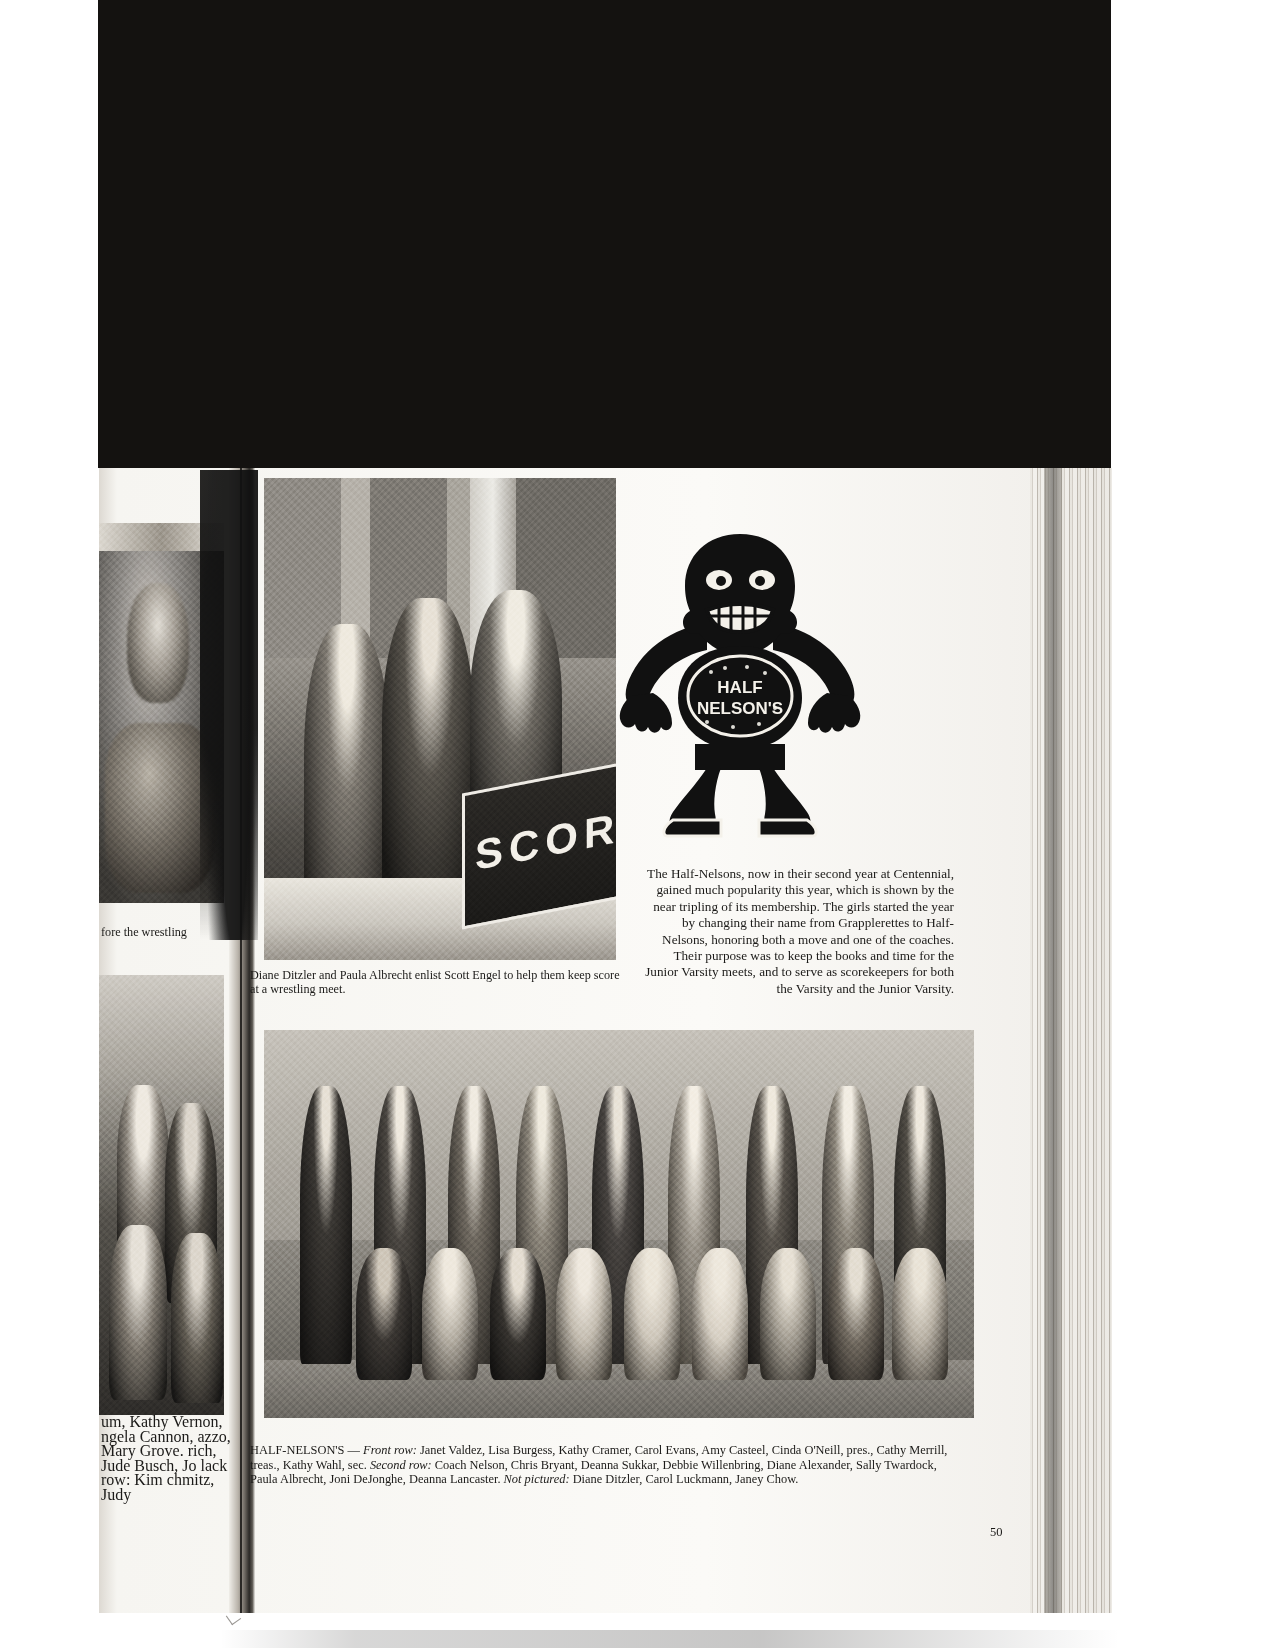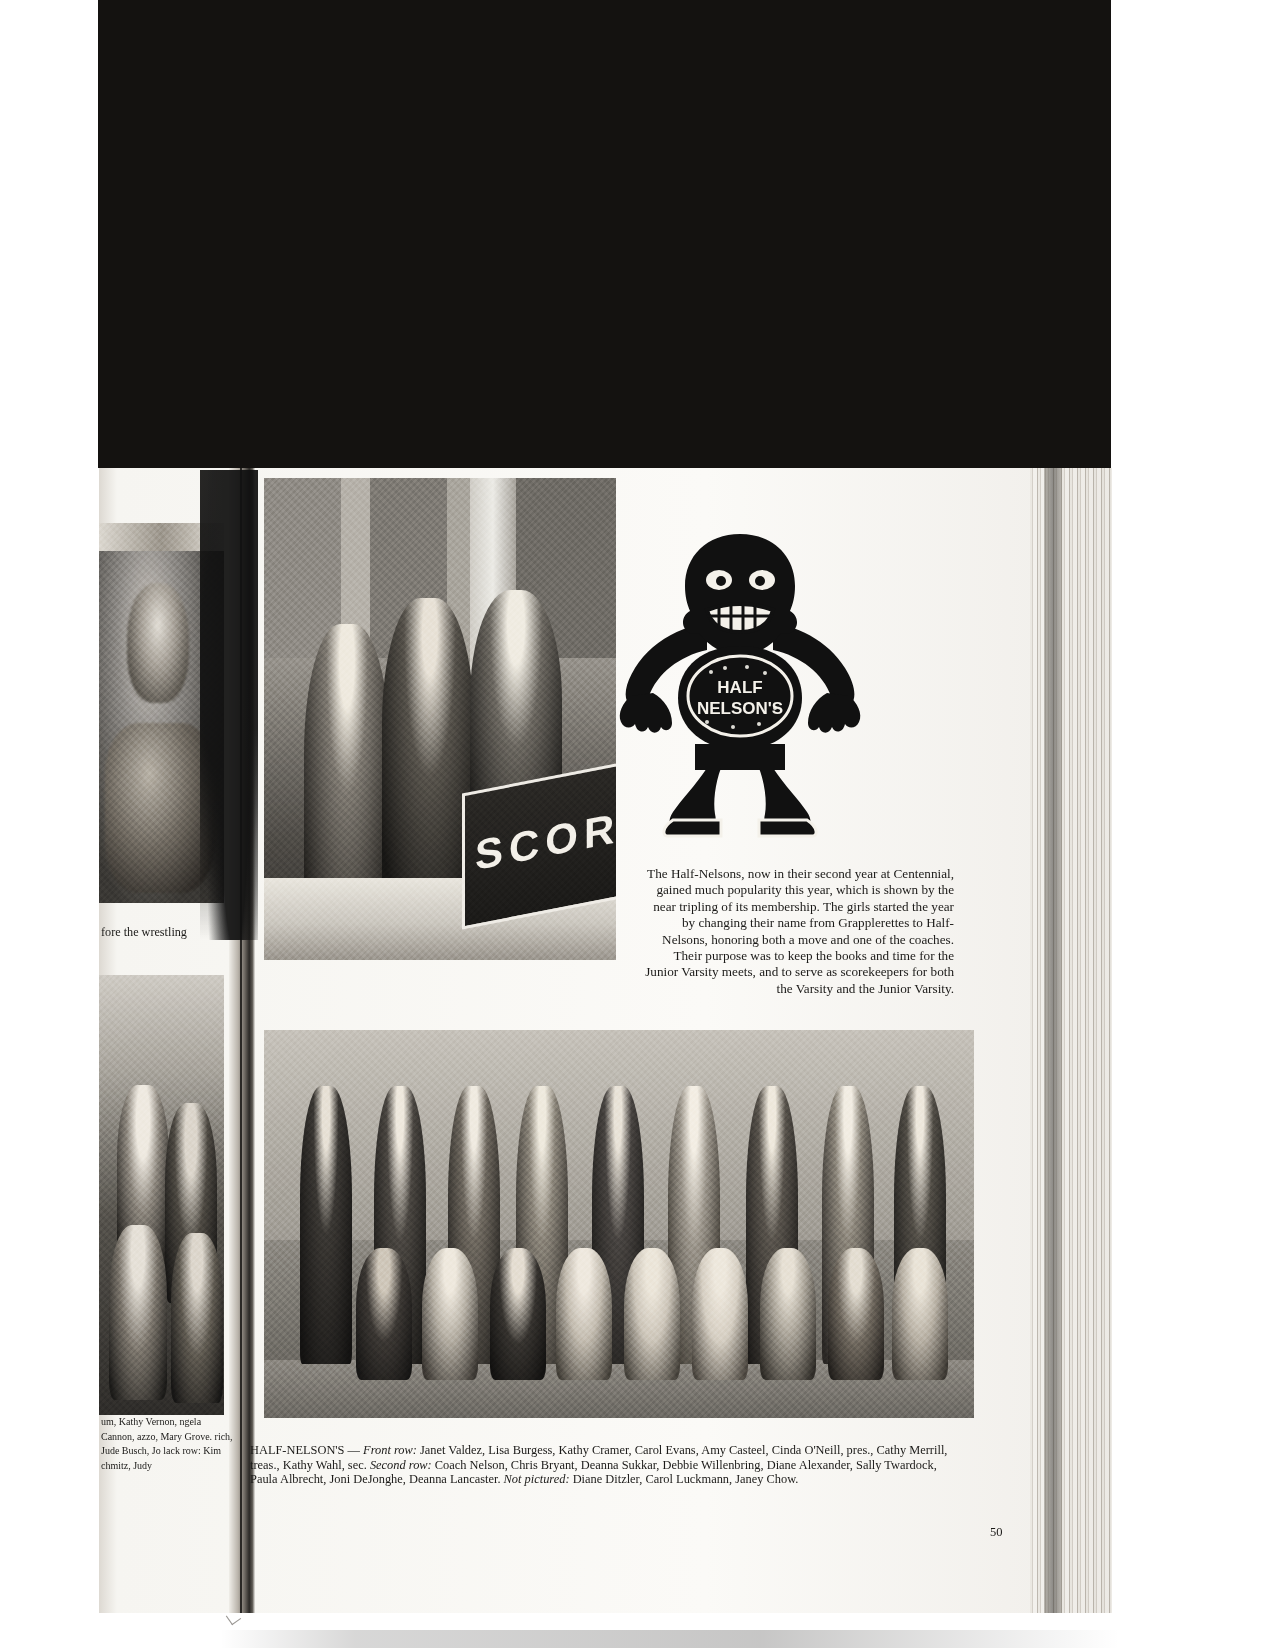--- a/index.html
+++ b/index.html
@@ -279,21 +279,21 @@
     line-height: 14.6px;
     font-family: Liberation Serif, serif;
   }
   #caption-team i { font-style: italic; }
   #caption-left-top {
     left: 101px; top: 925px; width: 132px;
     font-size: 12.2px;
   }
   #caption-left-bottom {
     left: 101px; top: 1415px; width: 132px;
-    font-size: 10px;
+    font-size: 16px;
     line-height: 14.6px;
   }
   #page-number {
     position: absolute;
     left: 990px; top: 1525px;
     font-family: "Liberation Serif", serif;
     font-size: 12.5px;
     color: #1b1a18;
   }
 
@@ -358,20 +358,21 @@
     <div class="person1"></div>
     <div class="person2"></div>
     <div class="person3"></div>
     <div class="table"></div>
     <div class="sign">
       <div class="letters">SCOR</div>
     </div>
     <div class="ph-grain"></div>
   </div>
 
+  <div class="caption" id="caption-scorers">Diane Ditzler and Paula Albrecht enlist Scott Engel to help them keep score at a wrestling meet.</div>
 
   <div id="mascot">
     <svg viewBox="0 0 250 310" width="250" height="310" aria-hidden="true">
       <g fill="#111111">
 
         <path d="M120 92 C78 92 40 108 20 140 C10 156 8 170 14 176 C20 182 30 178 34 168
                  C42 146 64 128 92 122 L92 104 Z"></path>
         <path d="M130 92 C172 92 210 108 230 140 C240 156 242 170 236 176 C230 182 220 178 216 168
                  C208 146 186 128 158 122 L158 104 Z"></path>
 

